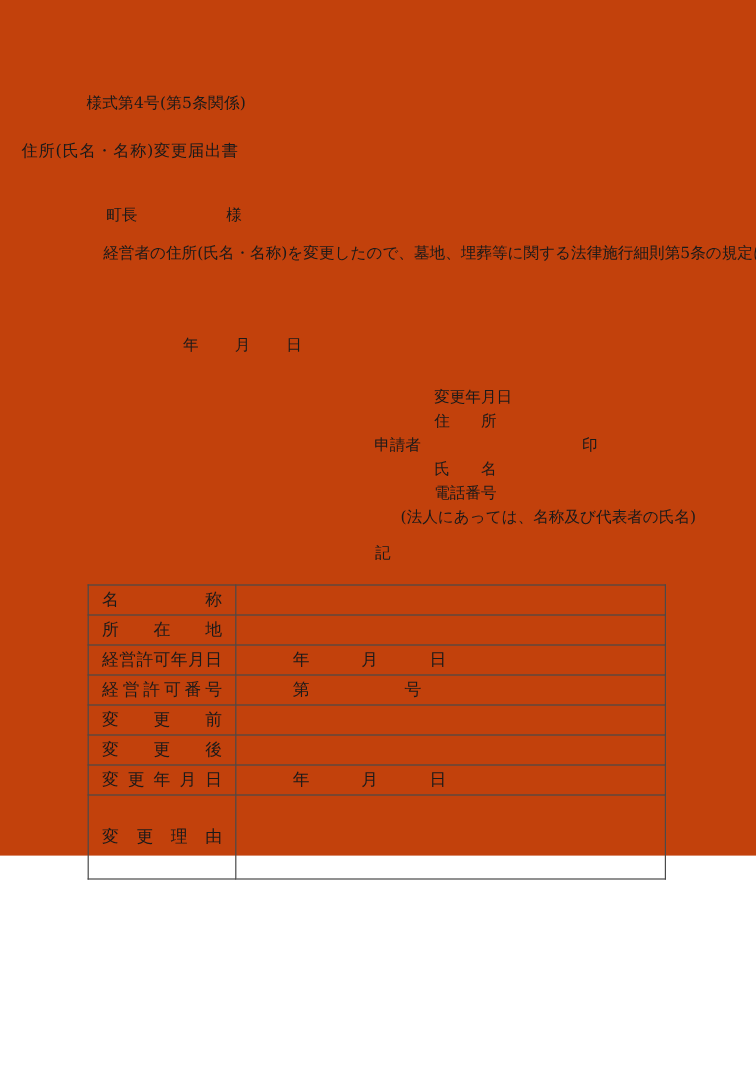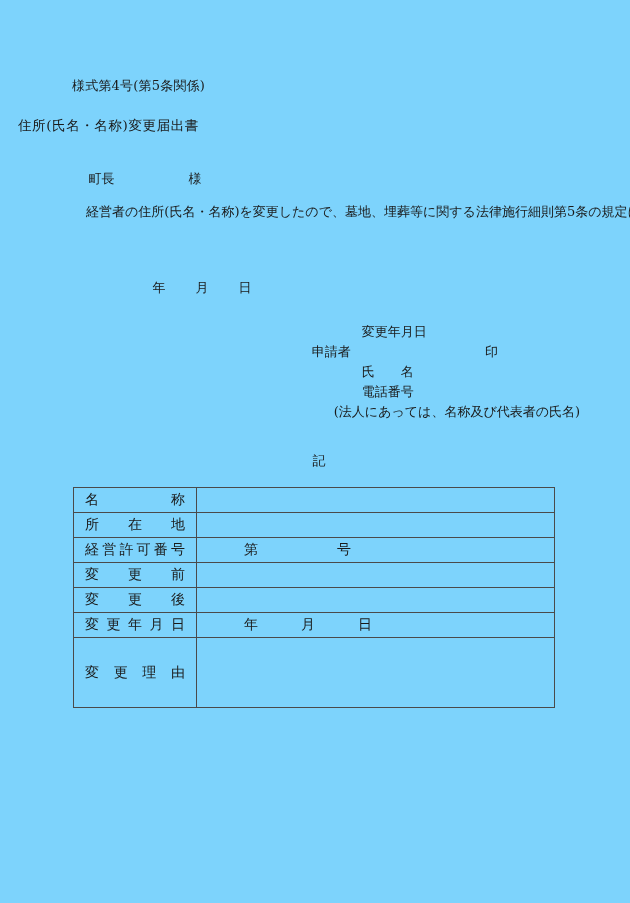--- a/index.html
+++ b/index.html
@@ -14,22 +14,22 @@
     font-family: "DejaVu Serif", "Liberation Serif", serif;
     color: #1a1a1a;
     overflow: hidden;
     position: relative;
   }
   .page {
     position: absolute;
     left: 0;
     top: 0;
     width: 630px;
-    height: 903px;
-    background: #7dd3fc;
+    height: 713px;
+    background: #c2410c;
   }
 
   
   .abs { position: absolute; white-space: pre; }
 
   
   .form-no {
     left: 72px;
     top: 77px;
     font-size: 13px;
@@ -164,20 +164,23 @@
   <div class="abs body-par">経営者の住所(氏名・名称)を変更したので、墓地、埋葬等に関する法律施行細則第5条の規定により、下記のとおり届け出ます。</div>
 
   <div class="abs date-line">
     <span>年</span><span class="sp"></span><span>月</span><span class="sp"></span><span>日</span>
   </div>
 
   <div class="applicant-block">
     <div class="ln ind">
       <span>変更年月日</span>
     </div>
+    <div class="ln ind">
+      <span>住　　所</span>
+    </div>
     <div class="ln">
       <span>申請者</span>
     </div>
     <div class="ln ind">
       <span>氏　　名</span>
       <span class="seal">印</span>
     </div>
     <div class="ln ind">
       <span>電話番号</span>
     </div>
@@ -190,20 +193,26 @@
 
   <table class="form-table">
     <tbody>
       <tr>
         <td class="label-cell">名称</td>
         <td class="value-cell"></td>
       </tr>
       <tr>
         <td class="label-cell">所在地</td>
         <td class="value-cell"></td>
+      </tr>
+      <tr>
+        <td class="label-cell">経営許可年月日</td>
+        <td class="value-cell">
+          <span class="value-inner"><span>年</span><span class="sp-a"></span><span>月</span><span class="sp-a"></span><span>日</span></span>
+        </td>
       </tr>
       <tr>
         <td class="label-cell">経営許可番号</td>
         <td class="value-cell">
           <span class="value-inner"><span>第</span><span class="sp-b"></span><span>号</span></span>
         </td>
       </tr>
       <tr>
         <td class="label-cell">変更前</td>
         <td class="value-cell"></td>

